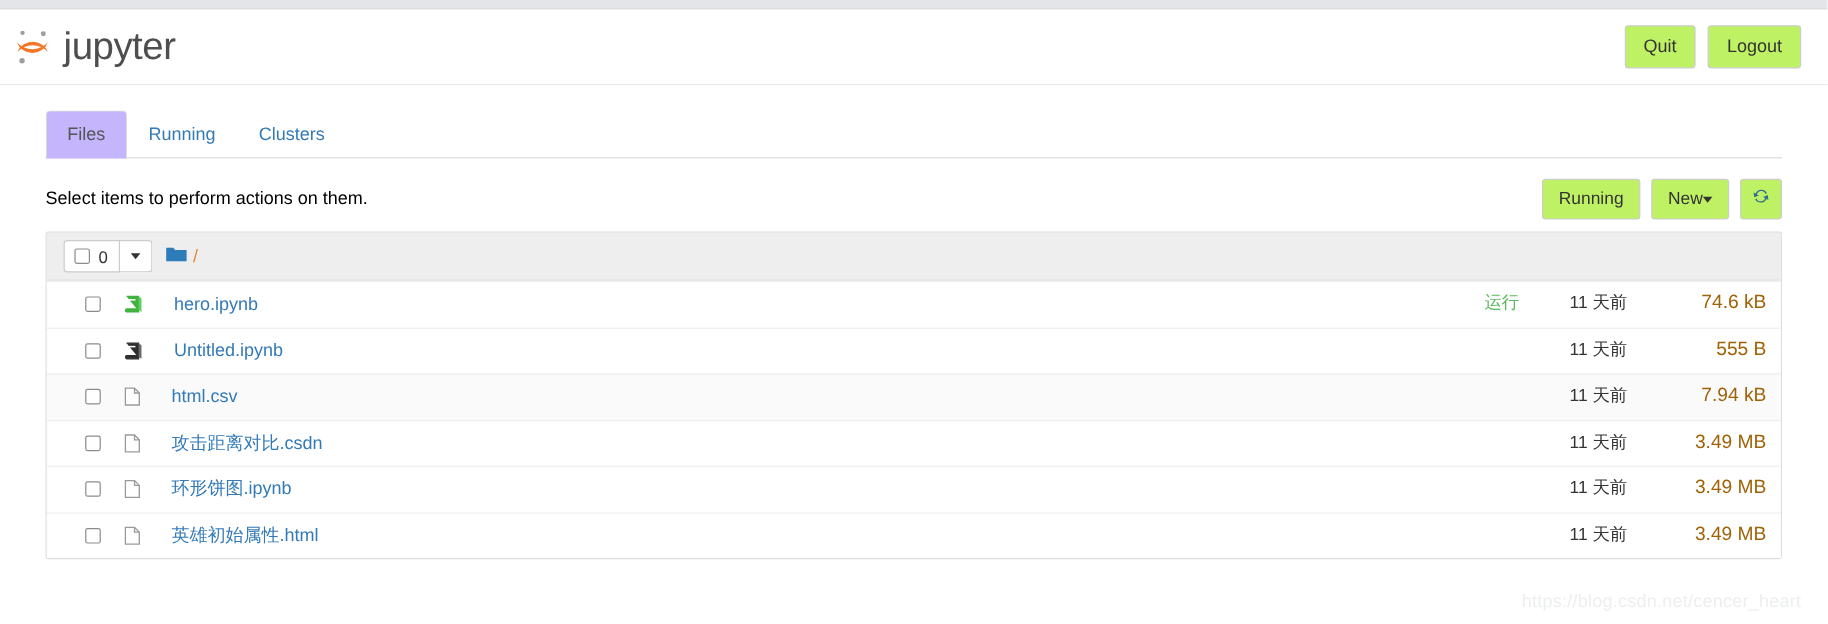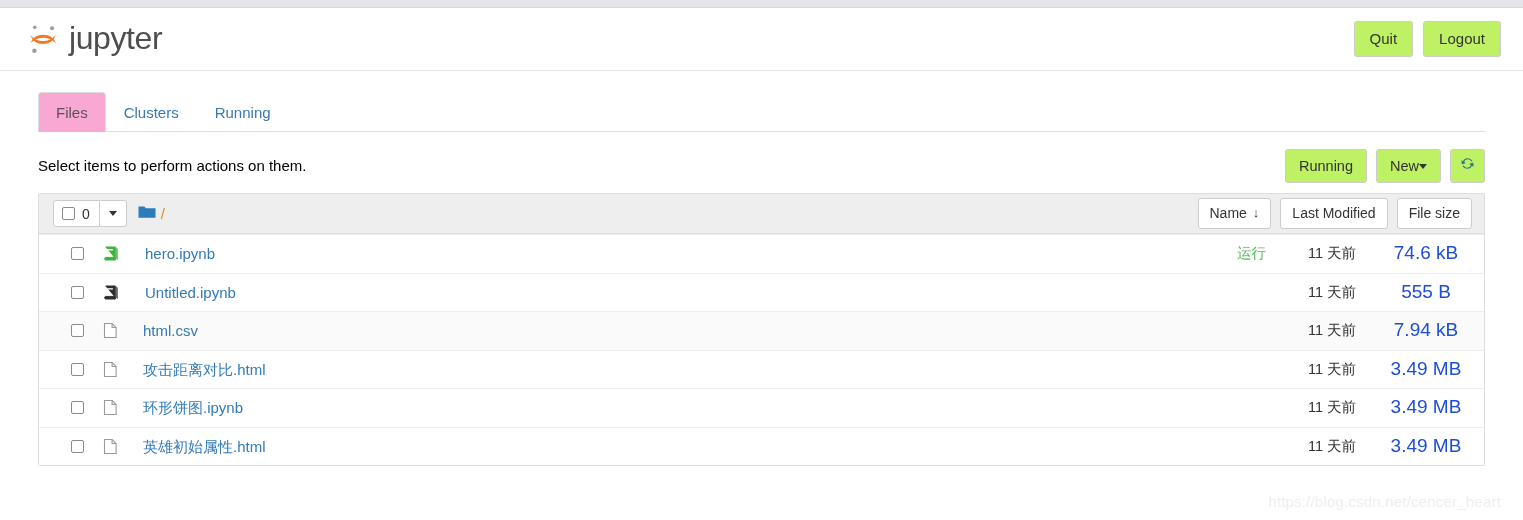--- a/index.html
+++ b/index.html
@@ -19,21 +19,21 @@
     background: #e3e5e8;
     border-bottom: 1px solid #d7dadd;
   }
 
   
   .header {
     height: 63px;
     border-bottom: 1px solid #e7e7e7;
     display: flex;
     align-items: center;
-    padding: 0 22px 0 24px;
+    padding: 0 22px 0 8px;
     background: #fff;
   }
   .brand {
     display: flex;
     align-items: center;
     gap: 7px;
   }
   .brand-logo { width: 38px; height: 38px; display: block; }
   .brand-text {
     font-size: 32px;
@@ -78,21 +78,21 @@
     color: #337ab7;
     cursor: pointer;
     border: 1px solid transparent;
     border-bottom: none;
     border-radius: 4px 4px 0 0;
     margin-bottom: -1px;
     line-height: 1.4;
   }
   .tab.active {
     color: #555;
-    background: #f9a8d4;
+    background: #c4b5fd;
     border-color: #ddd;
     border-bottom-color: #fff;
     cursor: default;
   }
 
   
   .action-bar {
     padding: 16px 38px 0 38px;
     display: flex;
     align-items: center;
@@ -222,24 +222,24 @@
     line-height: 1.3;
   }
   .row-date {
     font-size: 14.5px;
     color: #333;
     width: 96px;
     text-align: center;
     line-height: 1.3;
   }
   .row-size {
-    font-size: 19px;
-    color: #1d4ed8;
+    font-size: 16px;
+    color: #a16207;
     width: 92px;
-    text-align: center;
+    text-align: right;
     line-height: 1.3;
   }
 
   
   .watermark {
     position: absolute;
     right: 22px;
     bottom: 10px;
     color: #eceef0;
     font-size: 15px;
@@ -268,22 +268,22 @@
   <div class="header-spacer"></div>
   <div class="header-buttons">
     <button class="btn">Quit</button>
     <button class="btn">Logout</button>
   </div>
 </div>
 
 <div class="tabs-wrap">
   <ul class="tabs">
     <li class="tab active">Files</li>
+    <li class="tab">Running</li>
     <li class="tab">Clusters</li>
-    <li class="tab">Running</li>
   </ul>
 </div>
 
 <div class="action-bar">
   <div class="select-hint">Select items to perform actions on them.</div>
   <div class="action-spacer"></div>
   <div class="action-buttons">
     <button class="btn">Running</button>
     <button class="btn btn-new">
       <span>New</span>
@@ -316,28 +316,20 @@
       <div class="breadcrumb">
         <span>
           <svg width="18" height="15" viewBox="0 0 18 15" xmlns="http://www.w3.org/2000/svg">
             <path d="M0.5 1.5 h6 l1.4 1.8 h9.6 v9.5 h-17 z" fill="#2b7cb9"></path>
           </svg>
         </span>
         <span class="crumb-sep">/</span>
       </div>
     </div>
 
-    <div class="hdr-right">
-      <button class="sort-btn">
-        <span>Name</span>
-        <span class="sort-arrow">↓</span>
-      </button>
-      <button class="sort-btn">Last Modified</button>
-      <button class="sort-btn">File size</button>
-    </div>
   </div>
 
   <div class="row">
     <span class="row-cb"></span>
     <span class="row-icon">
       <svg width="17" height="17" viewBox="0 0 17 17" xmlns="http://www.w3.org/2000/svg">
         <path d="M2.5 2 h10 v13 h-10 a1.4 1.4 0 0 1 0-2.6 h8.6" fill="#41b23f" stroke="#41b23f" stroke-width="1"></path>
         <path d="M12.5 2 l2.4 1.8 v11.2 l-2.4-1.6 z" fill="#5fcf5c"></path>
         <rect x="4.3" y="4.2" width="5.6" height="1.3" fill="#ffffff"></rect>
       </svg>
@@ -381,21 +373,21 @@
   </div>
 
   <div class="row">
     <span class="row-cb"></span>
     <span class="row-icon">
       <svg width="15" height="17" viewBox="0 0 15 17" xmlns="http://www.w3.org/2000/svg">
         <path d="M1.5 1.5 h7.6 l4 4 v10 h-11.6 z" fill="#ffffff" stroke="#9a9a9a" stroke-width="1.1"></path>
         <path d="M9.1 1.5 v4 h4" fill="none" stroke="#9a9a9a" stroke-width="1.1"></path>
       </svg>
     </span>
-    <a class="row-name">攻击距离对比.html</a>
+    <a class="row-name">攻击距离对比.csdn</a>
     <span class="row-spacer"></span>
     <span class="running-badge"></span>
     <span class="row-date">11 天前</span>
     <span class="row-size">3.49 MB</span>
   </div>
 
   <div class="row">
     <span class="row-cb"></span>
     <span class="row-icon">
       <svg width="15" height="17" viewBox="0 0 15 17" xmlns="http://www.w3.org/2000/svg">

